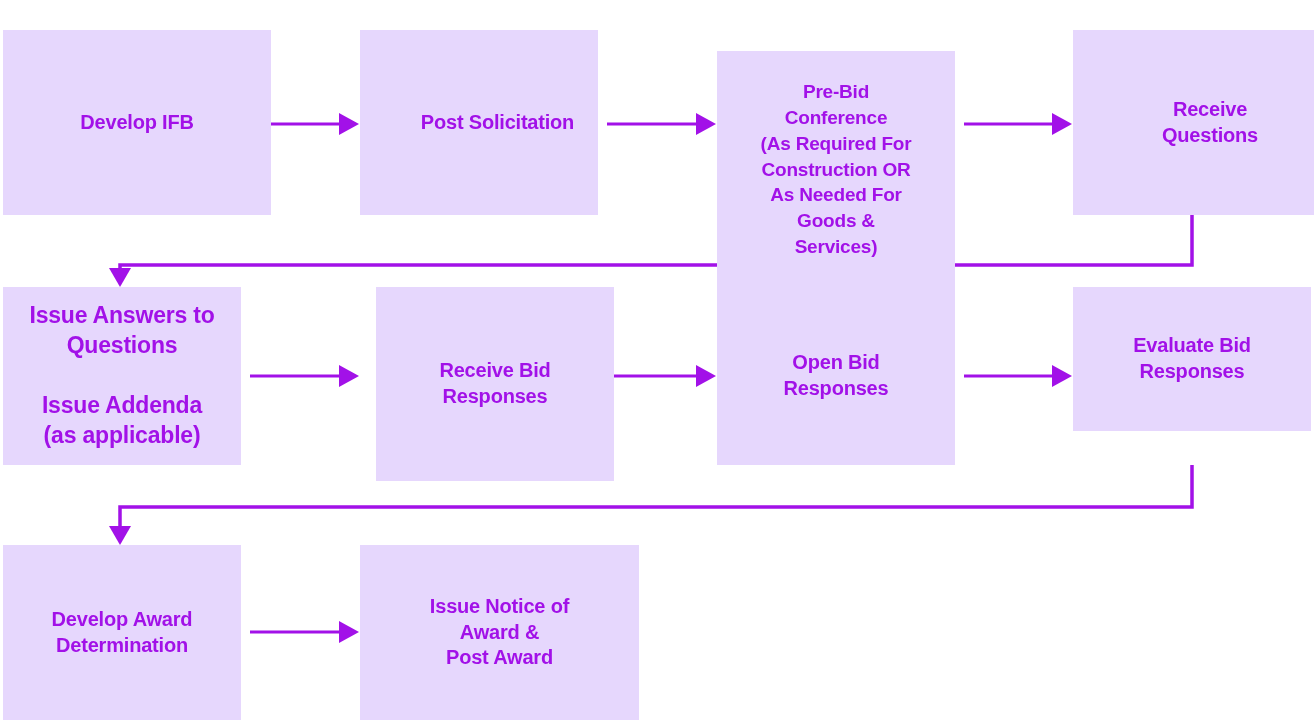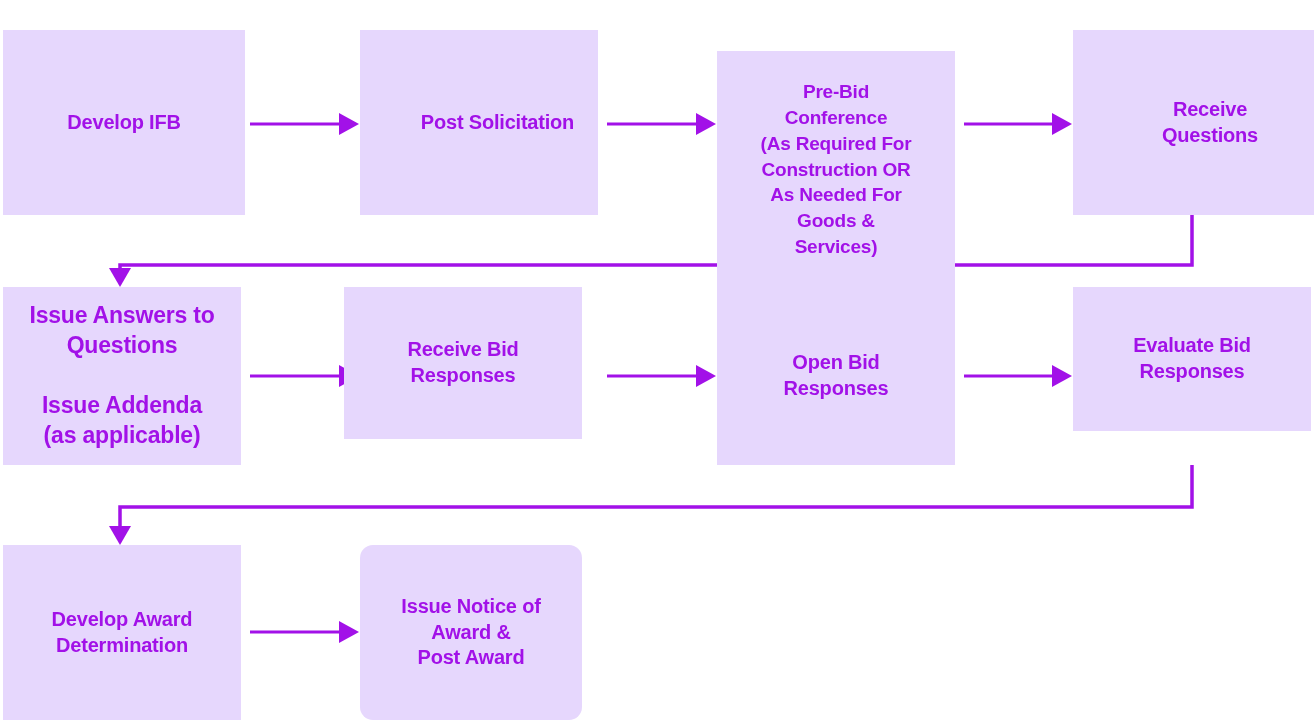--- a/index.html
+++ b/index.html
@@ -28,34 +28,34 @@
     text-align: center;
     display: flex;
     align-items: center;
     justify-content: center;
     box-sizing: border-box;
     padding: 4px 6px;
     white-space: pre-line;
     letter-spacing: -0.2px;
   }
   
-  #node-develop-ifb      { left: 3px;    top: 30px;  width: 242px; height: 185px; }
+  #node-develop-ifb      { left: 3px;    top: 30px;  width: 268px; height: 185px; }
   #node-post-solicitation{ left: 360px;  top: 30px;  width: 238px; height: 185px; padding-left: 43px; }
   #node-prebid-conference{ left: 717px;  top: 3px;   width: 238px; height: 237px;
                            font-size: 19px; line-height: 1.36; margin-top: 48px; }
   #node-receive-questions{ left: 1073px; top: 30px;  width: 274px; height: 185px; }
   
   #node-issue-answers    { left: 3px;    top: 287px; width: 238px; height: 178px;
                            font-size: 23px; line-height: 1.3; }
-  #node-receive-bids     { left: 344px;  top: 287px; width: 238px; height: 152px; }
+  #node-receive-bids     { left: 376px;  top: 287px; width: 238px; height: 194px; }
   #node-open-bids        { left: 717px;  top: 287px; width: 238px; height: 178px; }
   #node-evaluate-bids    { left: 1073px; top: 287px; width: 238px; height: 144px; }
   
   #node-develop-award    { left: 3px;    top: 545px; width: 238px; height: 175px; }
-  #node-issue-notice     { left: 360px;  top: 545px; width: 222px; height: 175px; border-radius: 13px; }
+  #node-issue-notice     { left: 360px;  top: 545px; width: 279px; height: 175px; }
 
   #connector-layer {
     position: absolute;
     left: 0;
     top: 0;
     width: 1314px;
     height: 720px;
     pointer-events: none;
   }
 </style>

